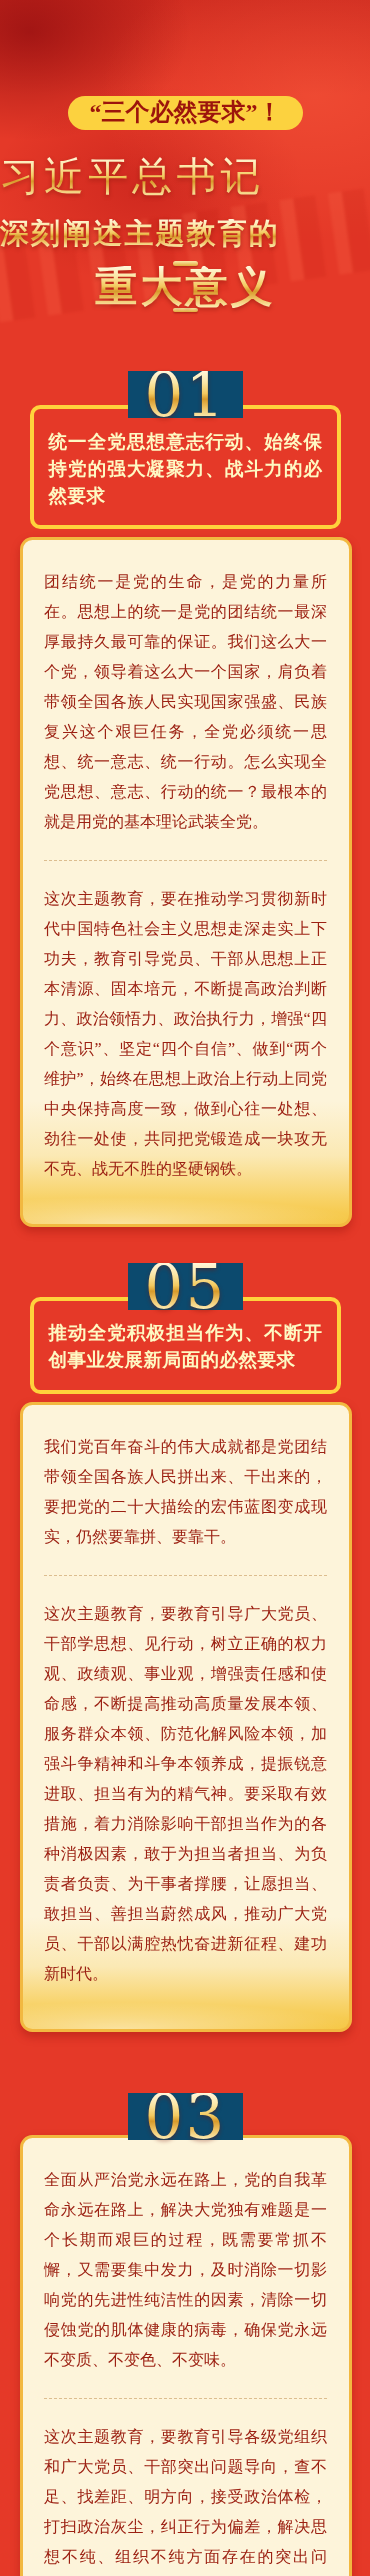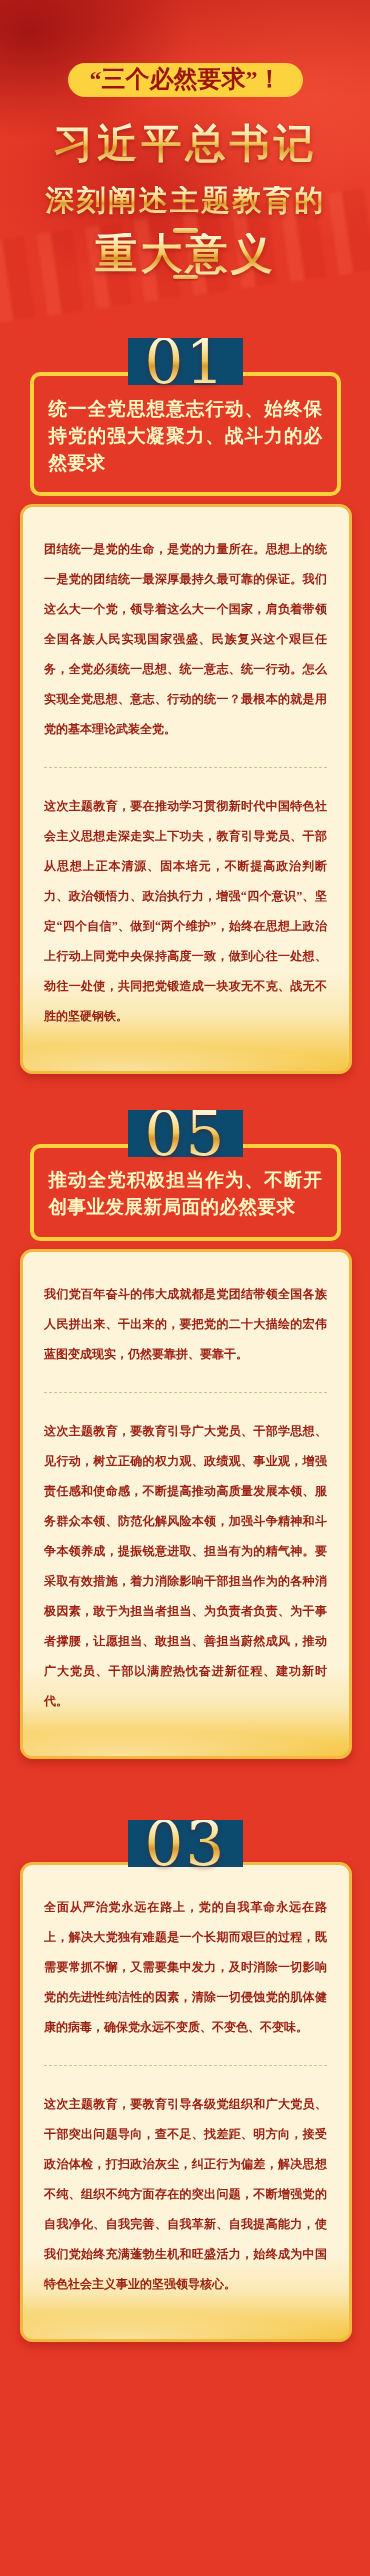--- a/index.html
+++ b/index.html
@@ -28,28 +28,28 @@
       rgba(255,120,85,0) 0 13.4px,
       rgba(255,120,85,.40) 13.4px 27px,
       rgba(185,22,12,.32) 27px 49px);
   }
   
   .goldtext{
     background:linear-gradient(180deg,#fff7dd 0%,#fbe7a6 25%,#f3c95f 48%,#d89a2b 60%,#eec263 78%,#fdeeb7 100%);
     -webkit-background-clip:text;background-clip:text;color:transparent;
     filter:drop-shadow(0 2.6px 2.1px rgba(120,15,5,.45));
   }
-  .header{position:relative;z-index:1;padding-top:63px;text-align:center;}
+  .header{position:relative;z-index:1;padding-top:96px;}
   .badge{
     display:block;width:max-content;margin:0 auto;
     background:#fcd23f;color:#9c140c;
     font-size:24px;font-weight:bold;line-height:1;
     padding:4.1px 21.6px 6.2px;border-radius:18.5px;
   }
-  .title1{margin:26px 0 0;font-size:40px;font-weight:700;line-height:1.05;letter-spacing:4.1px;}
+  .title1{margin:26px 0 0;font-size:40px;font-weight:400;line-height:1.05;letter-spacing:4.1px;}
   .title2{margin:20.6px 0 0;font-size:29px;font-weight:900;line-height:1.0;letter-spacing:2.1px;}
   .title3row{margin:13.4px 0 0;display:flex;align-items:center;justify-content:center;flex-direction:column;}
   .title3{font-size:42px;font-weight:900;line-height:1.0;letter-spacing:3.1px;}
   .dash{
     width:25px;height:4.6px;border-radius:2.6px;margin:0 13.4px;
     background:linear-gradient(180deg,#fbe7a6,#e3ab3c);
     box-shadow:0 1.5px 1.5px rgba(120,15,5,.4);
   }
   
   .sec{position:relative;z-index:1;}
@@ -85,21 +85,21 @@
     padding:27px 21.6px 40px;
     box-shadow:0 4.6px 8.2px rgba(140,15,8,.35);
     overflow:hidden;
   }
   .card::after{
     content:"";position:absolute;left:0;right:0;bottom:0;height:62px;pointer-events:none;
     background:radial-gradient(120% 70% at 30% 100%, rgba(255,255,255,.5), rgba(255,255,255,0) 62%);
   }
   .body{
     margin:0;color:#9c2113;
-    font-size:12px;line-height:30px;font-weight:700;
+    font-size:16px;line-height:30px;font-weight:400;
     text-align:justify;
   }
   .divider{border:none;border-top:1.5px dashed #dcbd8f;margin:23px 0;}
 </style>
 </head>
 <body>
 
 <div class="poster">
   <div class="bg-top"></div>
   <div class="bg-pillars"></div>

